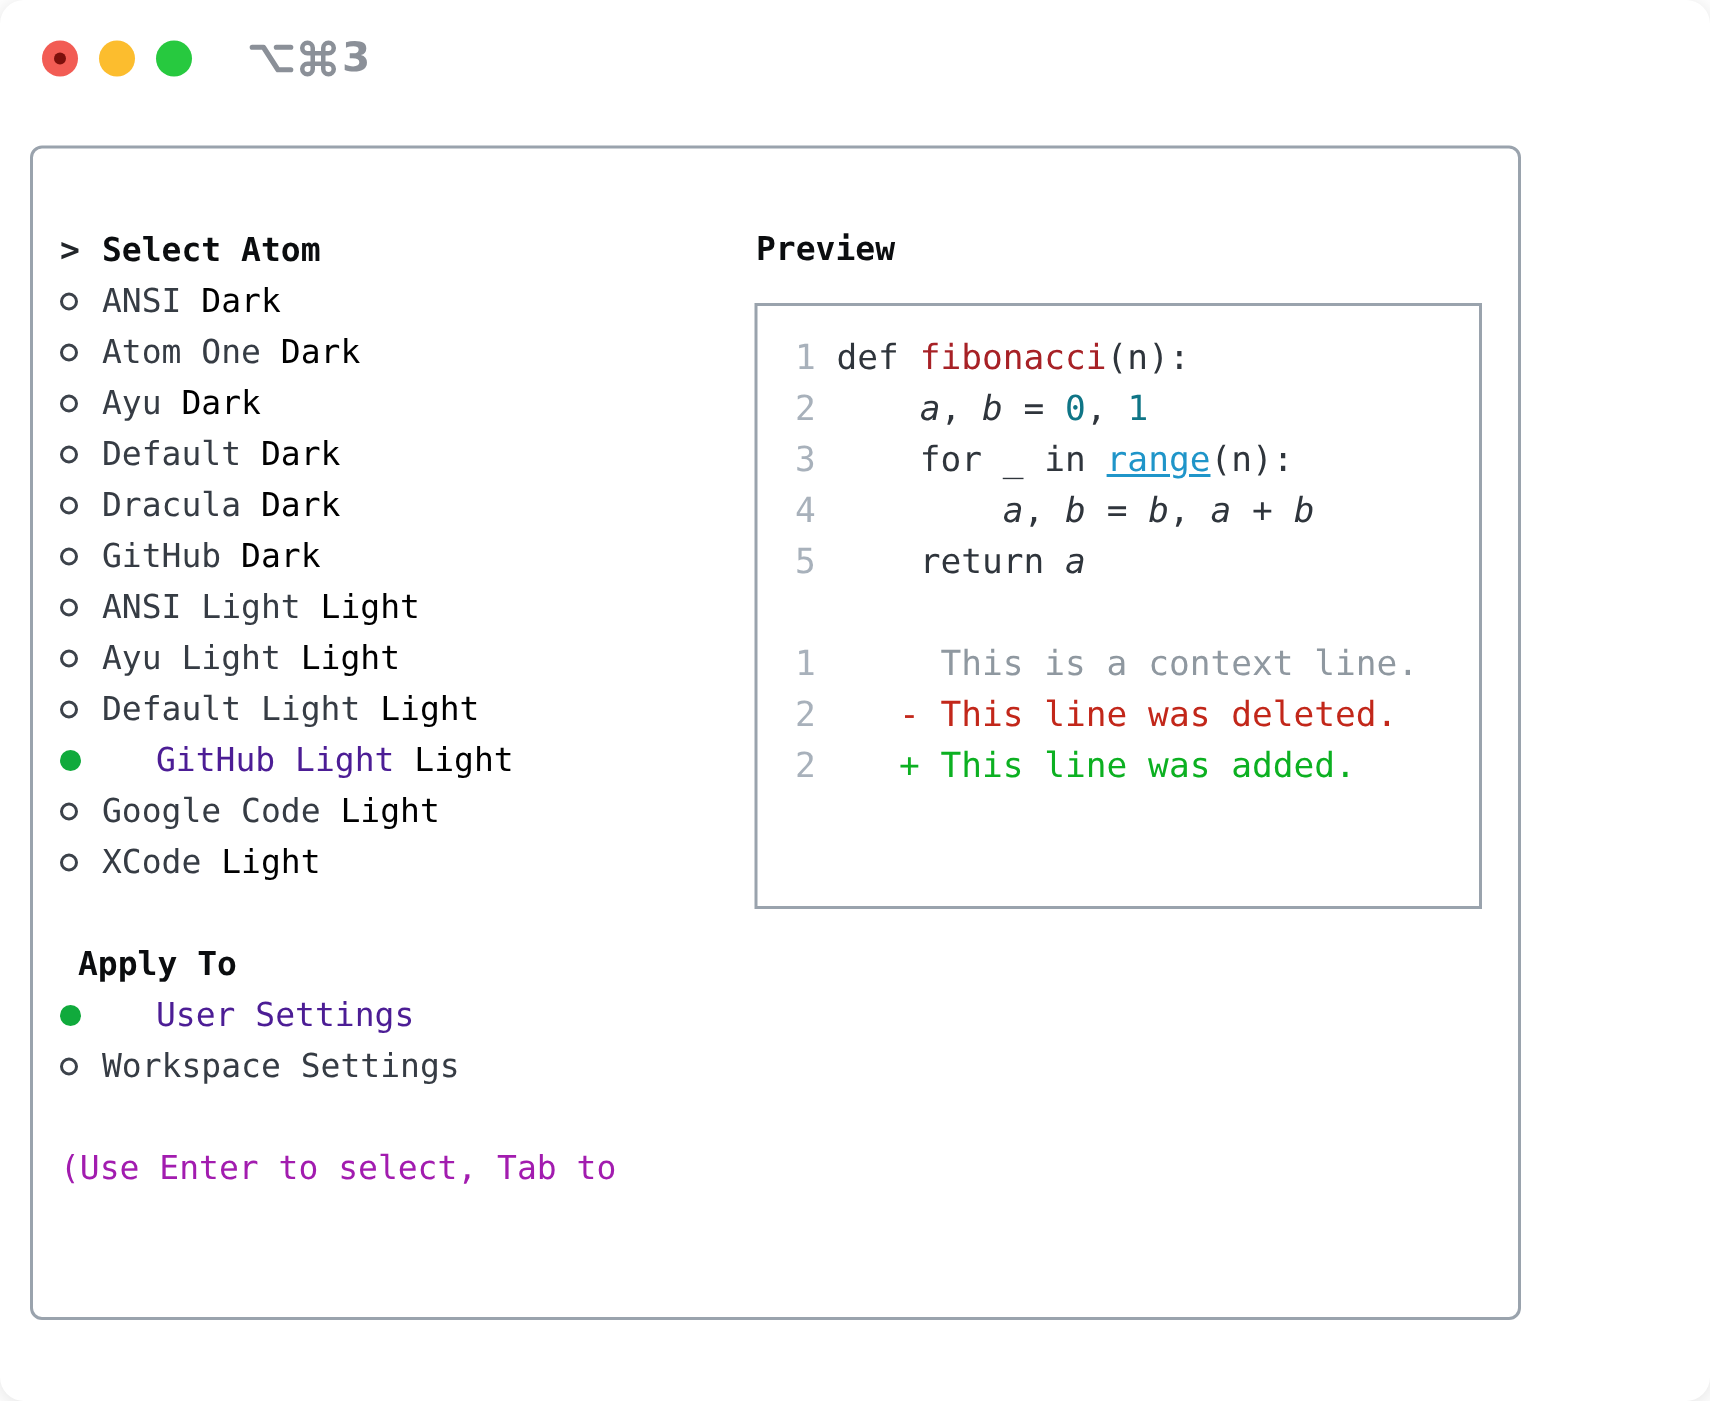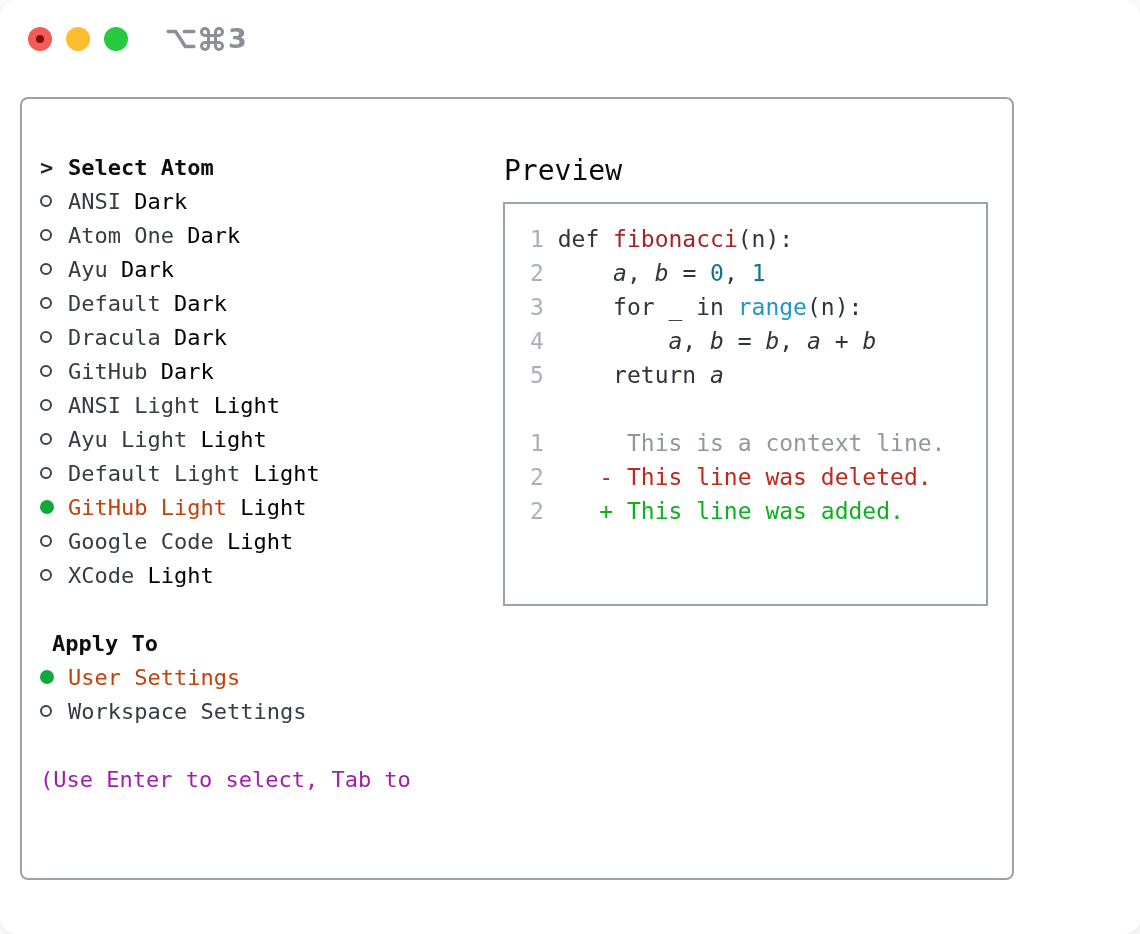--- a/index.html
+++ b/index.html
@@ -28,37 +28,37 @@
   }
   
   .rows{position:absolute;left:18px;top:51px;font-size:22px;color:#363c44;}
   .row{height:34px;display:flex;align-items:center;white-space:pre;}
   .bullet-cell{width:28px;display:flex;align-items:center;flex:0 0 28px;}
   .radio{width:12px;height:12px;border:2px solid #3c424a;border-radius:50%;box-sizing:border-box;}
   .radio.on{width:14px;height:14px;border:none;background:#10aa3c;}
   .cursor{width:28px;flex:0 0 28px;font-weight:700;color:#22262a;}
   .hdr{font-weight:700;color:#0b0d0f;}
   .variant{color:#000000;}
-  .sel .name{color:#c2410c;}
+  .sel .name{color:#4c1d95;margin-left:36px;}
   .hint-row{color:#a21caf;height:34px;display:flex;align-items:center;white-space:pre;}
   .indent{margin-left:12px;}
   
-  .preview-title{position:absolute;left:482px;top:55px;font-size:28px;font-weight:400;color:#0b0d0f;}
+  .preview-title{position:absolute;left:482px;top:55px;font-size:22px;font-weight:700;color:#0b0d0f;}
   .preview-box{
     position:absolute;left:481px;top:103px;width:485px;height:404px;
     border:2px solid #9aa3ad;box-sizing:border-box;background:#fff;
     padding:18px 0 0 25px;overflow:hidden;
   }
   .code-line{height:34px;line-height:34px;font-size:23px;white-space:pre;color:#2f353c;}
   .t-ln{color:#a8b1bb;}
   .t-pl{color:#2f353c;}
   .t-fn{color:#a72126;}
   .t-var{color:#2f353c;font-style:italic;}
   .t-num{color:#0f7586;}
-  .t-call{color:#1f95c9;}
+  .t-call{color:#1f95c9;text-decoration:underline;}
   .t-ctx{color:#8f98a0;}
   .t-del{color:#c2271a;}
   .t-add{color:#0cb021;}
 </style>
 </head>
 <body>
 
 <div class="window">
 
   <div class="titlebar">

